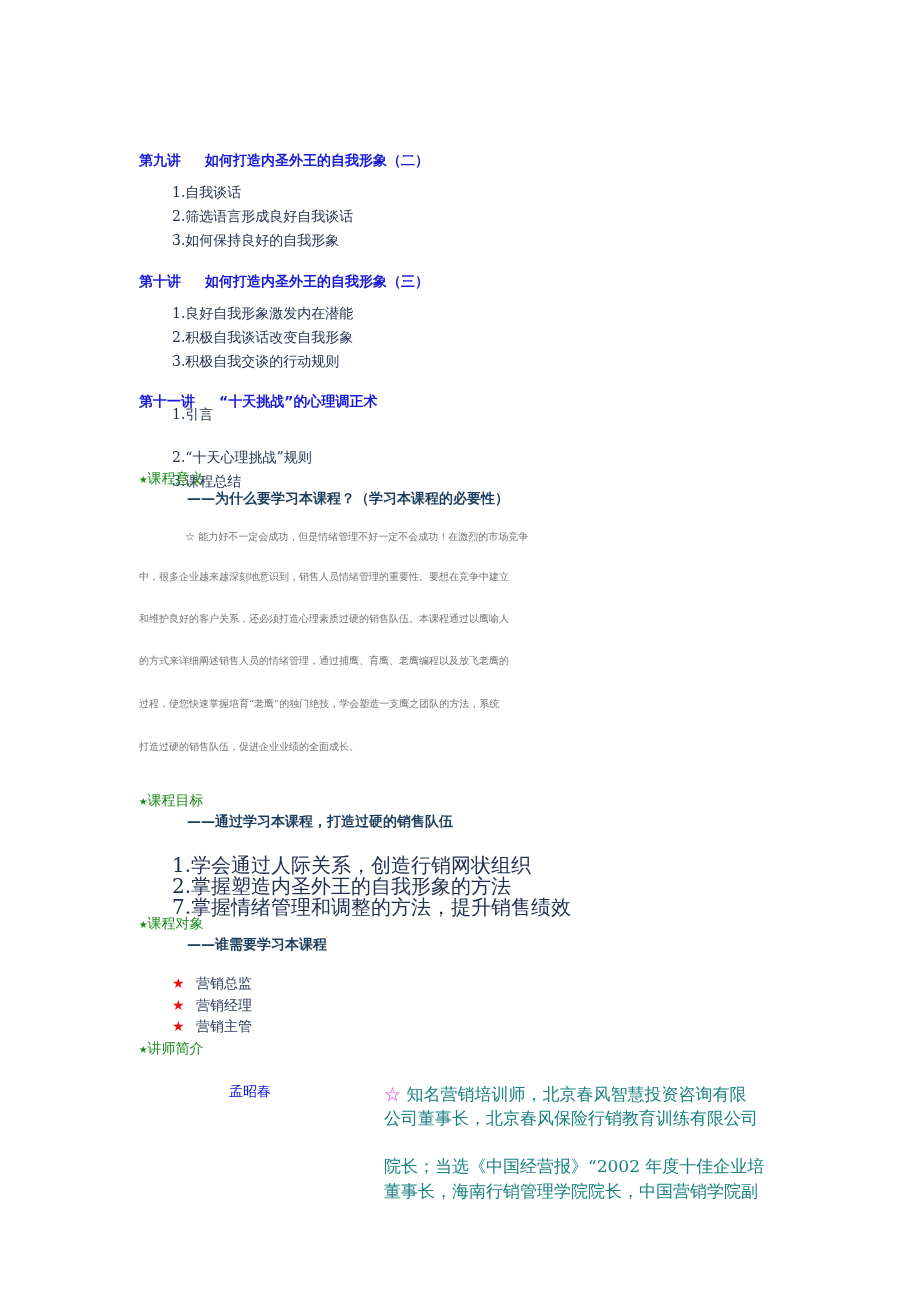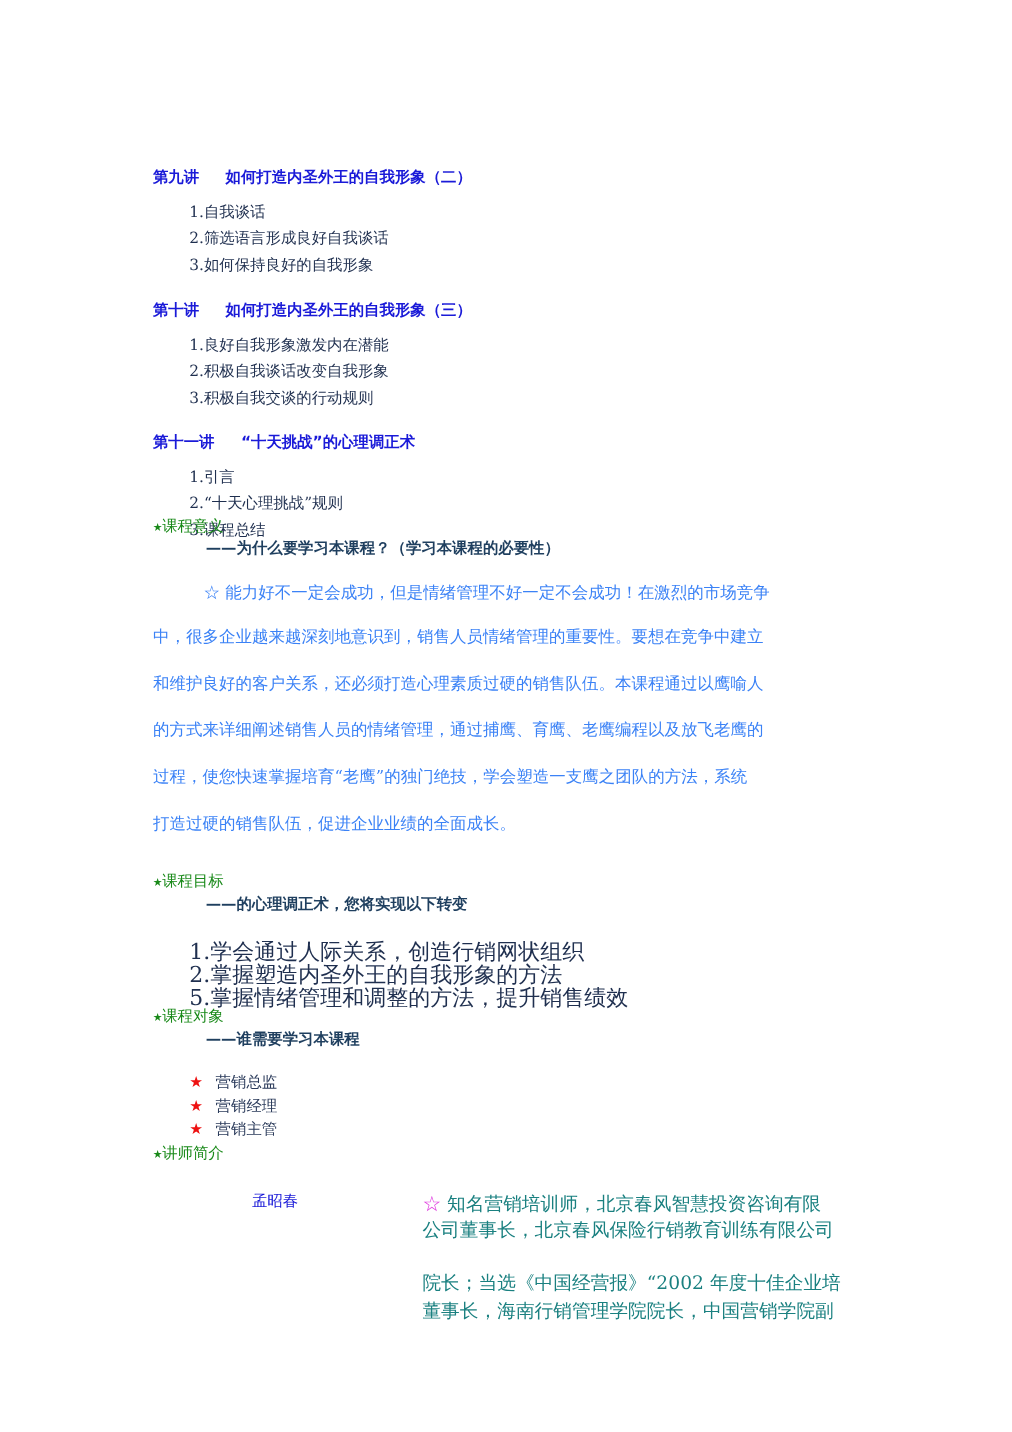--- a/index.html
+++ b/index.html
@@ -7,21 +7,21 @@
          font-family: "DejaVu Serif", "Liberation Serif", serif; }
   .abs { position: absolute; white-space: nowrap; }
   .lecture-title { font-family: "DejaVu Sans", "Liberation Sans", sans-serif; font-weight: bold;
                    font-size: 14px; color: #1a1ad8; left: 139px; }
   .lecture-title .num { display: inline-block; width: 66px; margin-top: 37px; }
   .sub-item { font-size: 14px; color: #1f2f4f; left: 172px; margin-top: 45px; }
   .section-head { font-family: Liberation Mono, monospace; font-size: 14px;
                   color: #1a8a1a; left: 139px; }
   .section-sub { font-family: "DejaVu Sans", "Liberation Sans", sans-serif; font-weight: bold;
                  font-size: 14px; color: #1f3f5f; left: 187px; }
-  .para { font-size: 15px; color: #3b82f6; }
+  .para { font-size: 10px; color: #737373; }
   .goal-item { font-size: 20px; color: #1f2f4f; left: 172px; }
   .target-item { font-size: 14px; color: #2a3a5a; left: 172px; }
   .target-item .star { color: #ee1111; display: inline-block; width: 24px; font-family: "DejaVu Sans", sans-serif; }
   .teacher-name { font-family: "DejaVu Sans", "Liberation Sans", sans-serif; font-weight: normal;
                   font-size: 14px; color: #1a1ad8; left: 229px; top: 1083px; }
   .bio { font-size: 17px; color: #1a8080; left: 384px; }
   .bio .star { color: #e040e0; }
 </style>
 </head>
 <body>
@@ -36,38 +36,38 @@
 <div class="abs lecture-title" style="top:236px">
   <span class="num">第十讲</span><span>如何打造内圣外王的自我形象（三）</span>
 </div>
 <div class="abs sub-item" style="top:260px">1.良好自我形象激发内在潜能</div>
 <div class="abs sub-item" style="top:284px">2.积极自我谈话改变自我形象</div>
 <div class="abs sub-item" style="top:308px">3.积极自我交谈的行动规则</div>
 
 <div class="abs lecture-title" style="top:356px">
   <span class="num" style="width:80px">第十一讲</span><span>“十天挑战”的心理调正术</span>
 </div>
-<div class="abs sub-item" style="top:380px">1.引言</div>
+<div class="abs sub-item" style="top:361px">1.引言</div>
 <div class="abs sub-item" style="top:404px">2.“十天心理挑战”规则</div>
 <div class="abs sub-item" style="top:428px">3.课程总结</div>
 
 <div class="abs section-head" style="top:470px">★课程意义</div>
 <div class="abs section-sub" style="top:490px">——为什么要学习本课程？（学习本课程的必要性）</div>
 <div class="abs para" style="top:530px; left:185px">☆ 能力好不一定会成功，但是情绪管理不好一定不会成功！在激烈的市场竞争</div>
 <div class="abs para" style="top:570px; left:139px">中，很多企业越来越深刻地意识到，销售人员情绪管理的重要性。要想在竞争中建立</div>
 <div class="abs para" style="top:612px; left:139px">和维护良好的客户关系，还必须打造心理素质过硬的销售队伍。本课程通过以鹰喻人</div>
 <div class="abs para" style="top:654px; left:139px">的方式来详细阐述销售人员的情绪管理，通过捕鹰、育鹰、老鹰编程以及放飞老鹰的</div>
 <div class="abs para" style="top:697px; left:139px">过程，使您快速掌握培育“老鹰”的独门绝技，学会塑造一支鹰之团队的方法，系统</div>
 <div class="abs para" style="top:740px; left:139px">打造过硬的销售队伍，促进企业业绩的全面成长。</div>
 
 <div class="abs section-head" style="top:792px">★课程目标</div>
-<div class="abs section-sub" style="top:813px">——的心理调正术，您将实现以下转变</div>
+<div class="abs section-sub" style="top:813px">——通过学习本课程，打造过硬的销售队伍</div>
 <div class="abs goal-item" style="top:852px">1.学会通过人际关系，创造行销网状组织</div>
 <div class="abs goal-item" style="top:873px">2.掌握塑造内圣外王的自我形象的方法</div>
-<div class="abs goal-item" style="top:894px">5.掌握情绪管理和调整的方法，提升销售绩效</div>
+<div class="abs goal-item" style="top:894px">7.掌握情绪管理和调整的方法，提升销售绩效</div>
 
 <div class="abs section-head" style="top:915px">★课程对象</div>
 <div class="abs section-sub" style="top:936px">——谁需要学习本课程</div>
 <div class="abs target-item" style="top:975px">
   <span class="star">★</span><span>营销总监</span>
 </div>
 <div class="abs target-item" style="top:997px">
   <span class="star">★</span><span>营销经理</span>
 </div>
 <div class="abs target-item" style="top:1018px">

